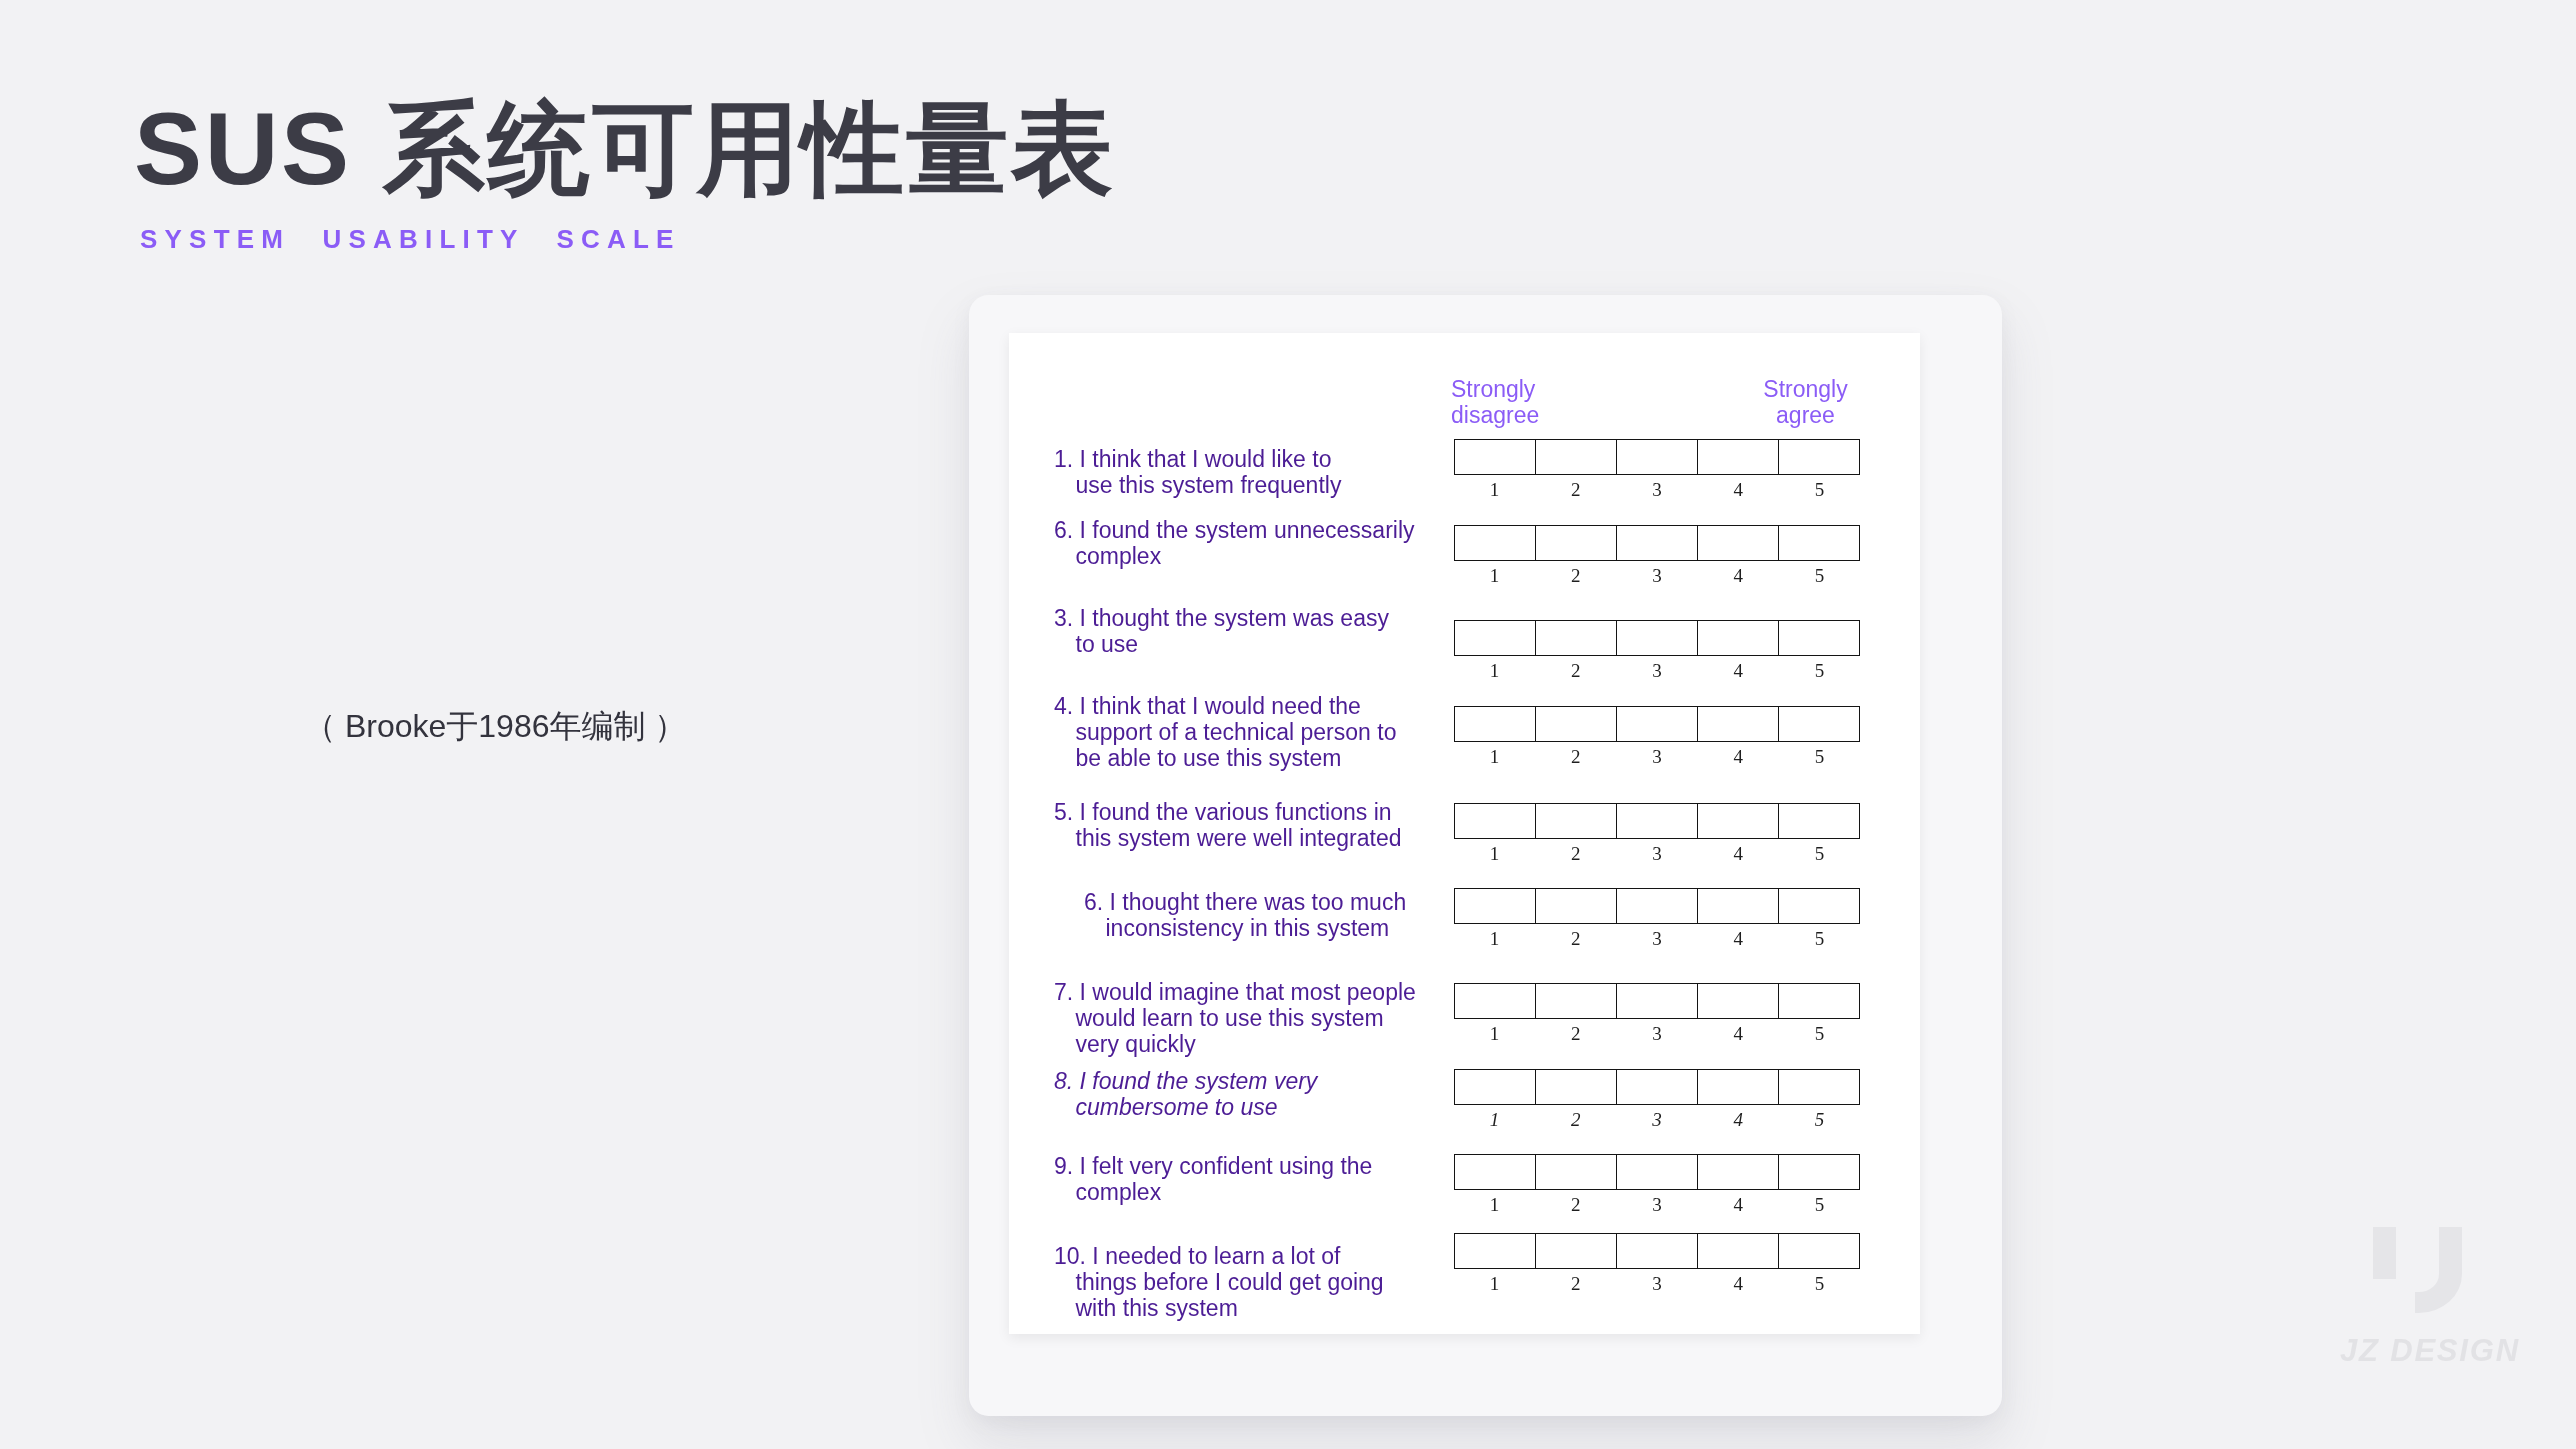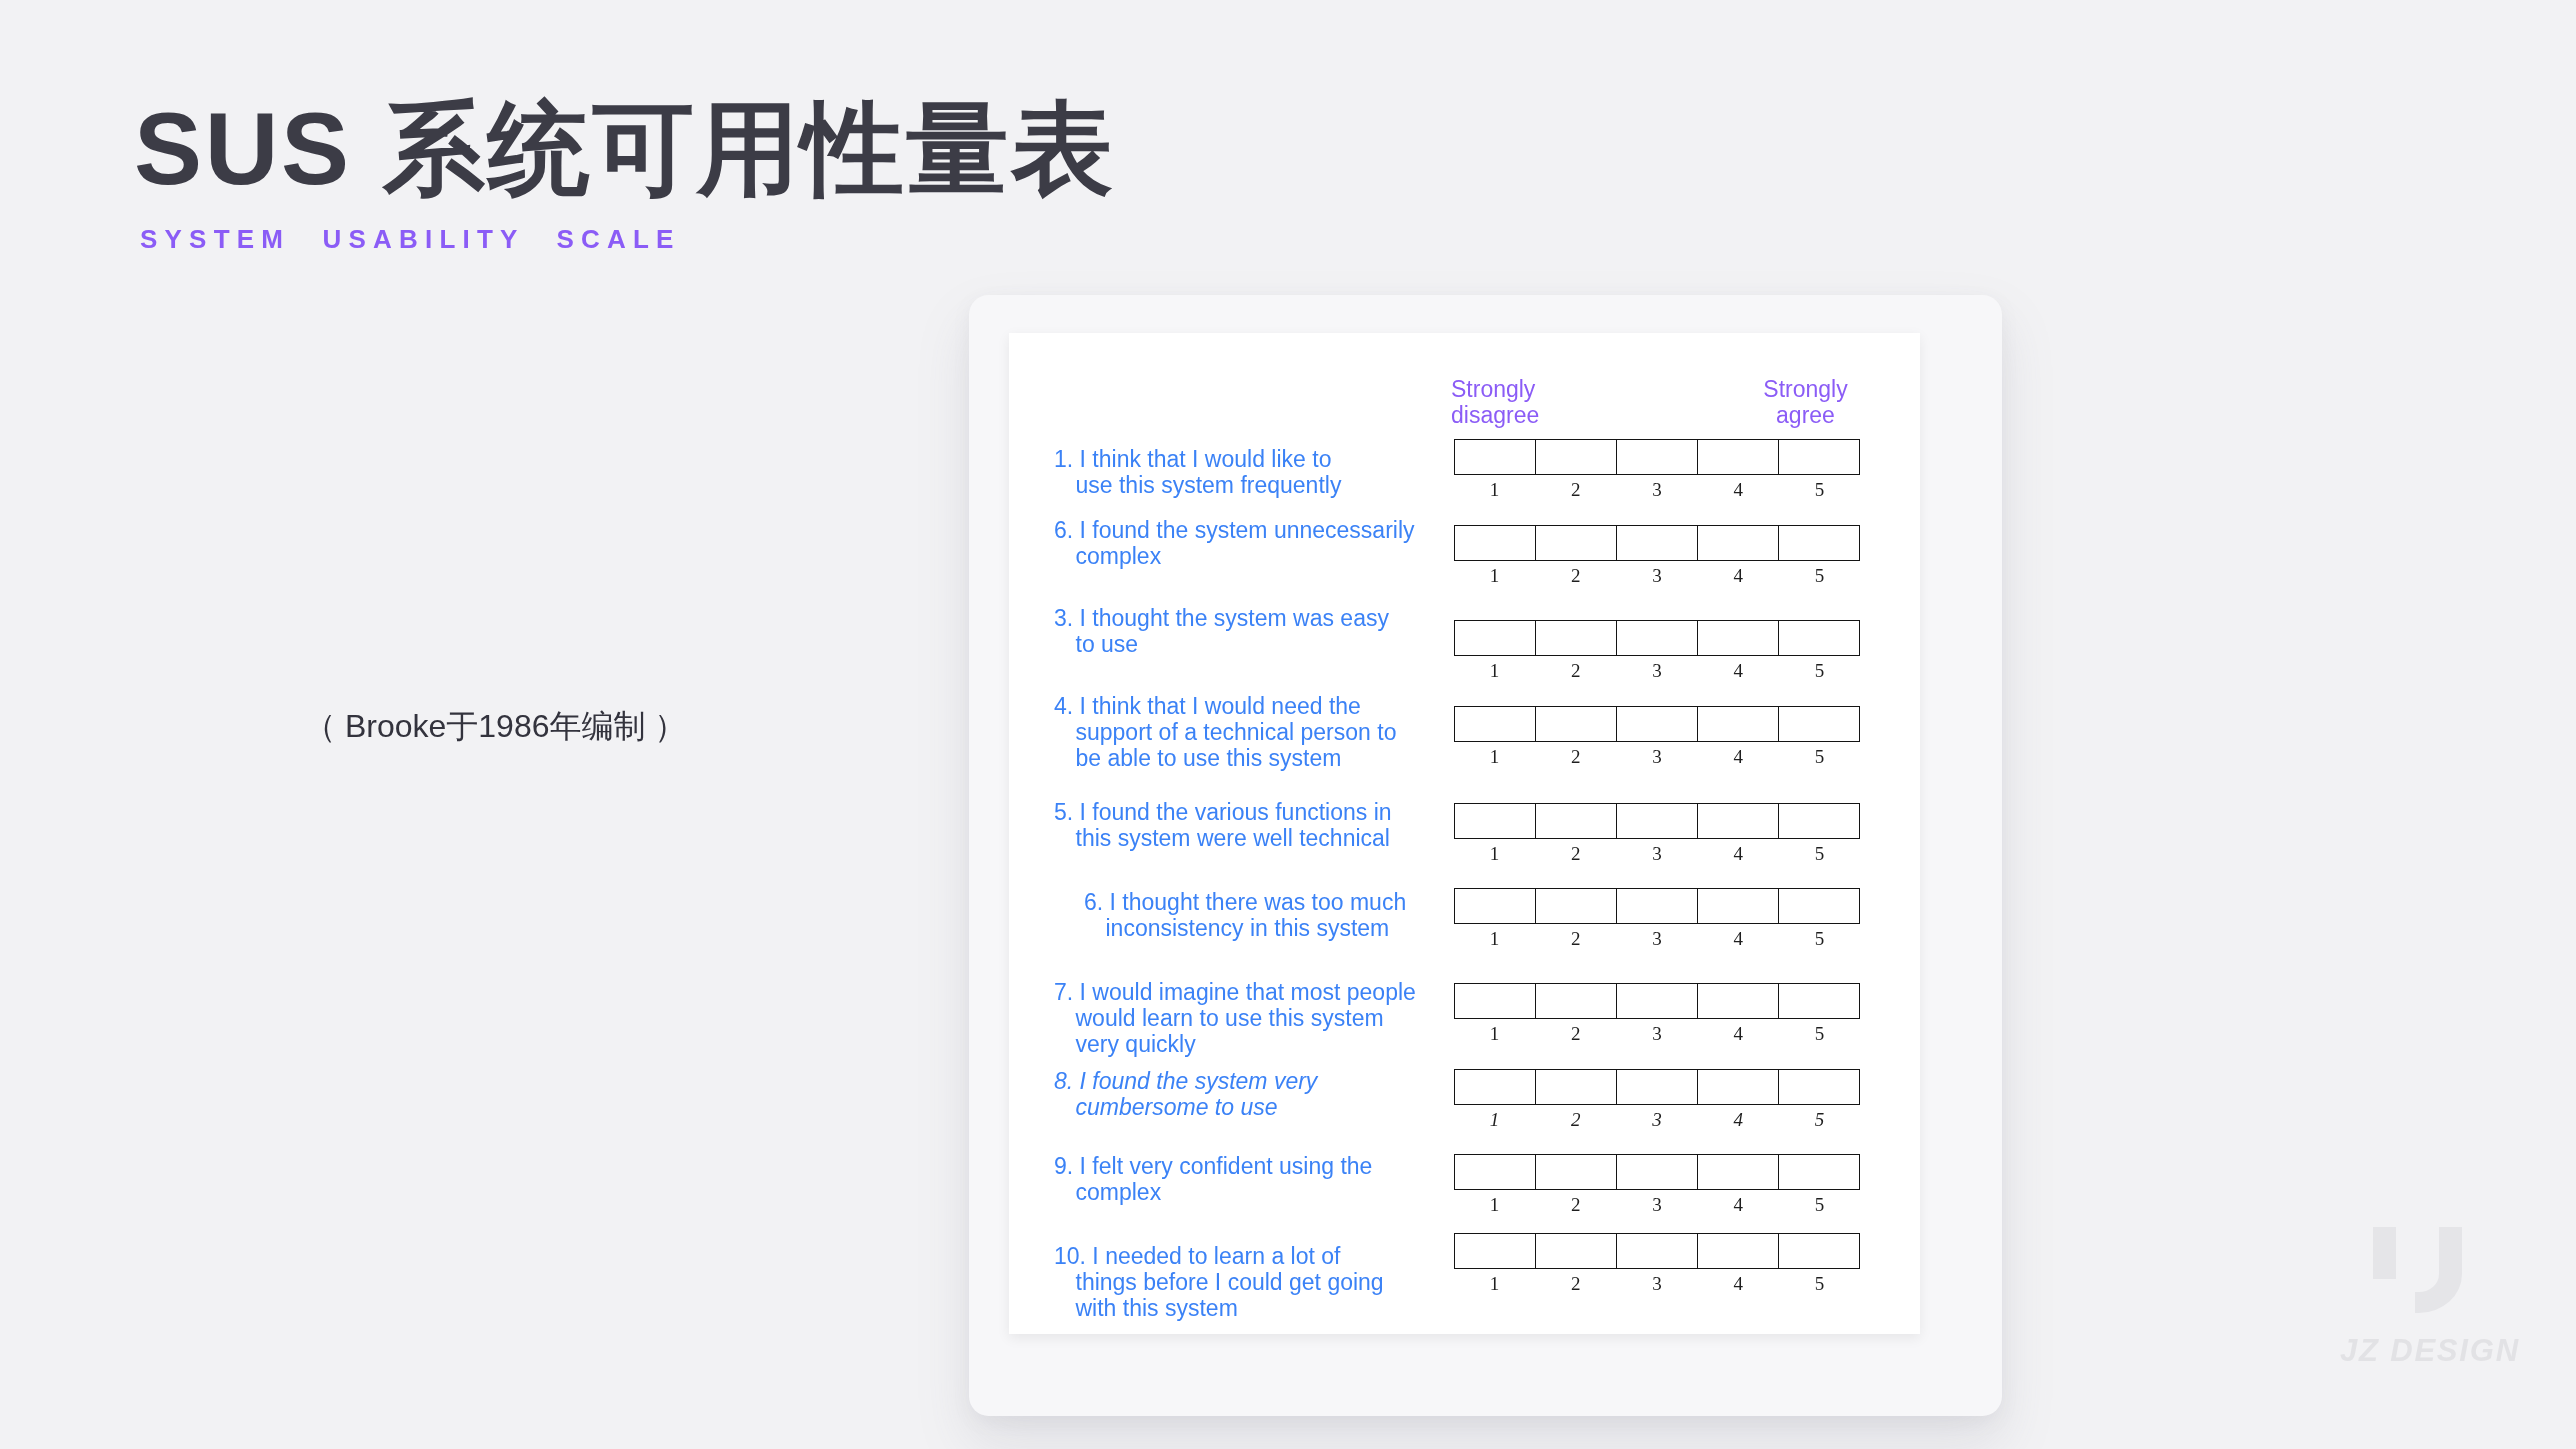--- a/index.html
+++ b/index.html
@@ -44,21 +44,21 @@
     position:absolute;top:43px;
     font-size:23px;line-height:26px;color:#8b5cf6;
     white-space:pre-line;
   }
   .scale-header.left{left:442px;text-align:left;}
   .scale-header.right{left:732px;width:129px;text-align:center;}
 
   .q-row{position:absolute;left:0;width:100%;height:63px;}
   .q-text{
     position:absolute;left:45px;width:376px;
-    font-size:23px;line-height:26px;color:#3b82f6;
+    font-size:23px;line-height:26px;color:#4c1d95;
   }
   .q-line{white-space:nowrap;}
   .q-line.cont{margin-left:21.5px;}
 
   .scale{position:absolute;left:445px;top:0;width:406px;}
   .boxes{
     display:flex;height:36px;box-sizing:border-box;
     border:1.8px solid #141414;background:#ffffff;
   }
   .cell{flex:1;box-sizing:border-box;border-left:1.8px solid #141414;}
@@ -190,21 +190,21 @@
                 <span>2</span>
                 <span>3</span>
                 <span>4</span>
                 <span>5</span>
               </div>
             </div>
           </div>
           <div class="q-row" style="top: 470px;">
             <div class="q-text" style="top: -4.5px;">
               <div class="q-line">5. I found the various functions in</div>
-              <div class="q-line cont">this system were well technical</div>
+              <div class="q-line cont">this system were well integrated</div>
             </div>
             <div class="scale">
               <div class="boxes">
                 <div class="cell"></div>
                 <div class="cell"></div>
                 <div class="cell"></div>
                 <div class="cell"></div>
                 <div class="cell"></div>
               </div>
               <div class="nums">

